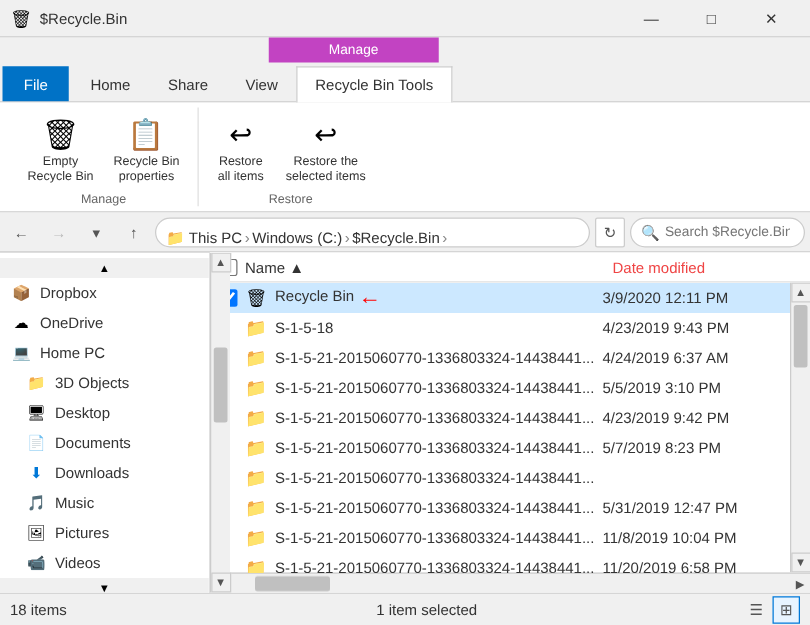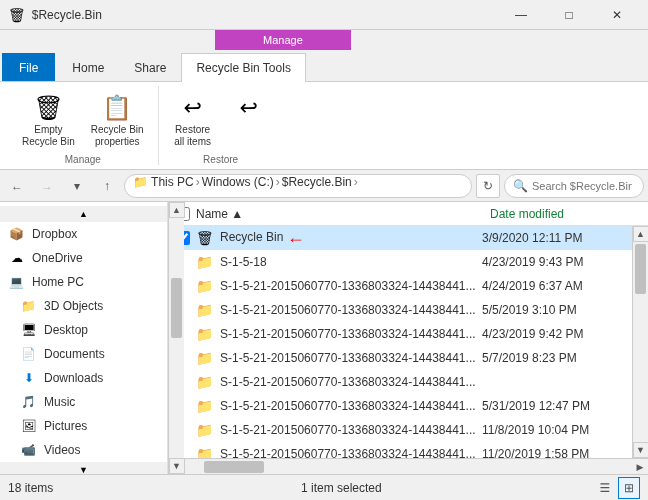--- a/index.html
+++ b/index.html
@@ -72,21 +72,21 @@
       background: #f0f0f0; border-bottom: 1px solid #ccc; padding: 2px 4px; gap: 4px;
     }
     .nav-btn {
       width: 26px; height: 26px; border: 1px solid transparent; background: transparent;
       cursor: pointer; display: flex; align-items: center; justify-content: center;
       border-radius: 2px; font-size: 12px; color: #555;
     }
     .nav-btn.disabled { color: #bbb; cursor: default; }
     .address-path {
       flex: 1; height: 24px; border: 1px solid #ccc; background: white;
-      display: flex; align-items: flex-start; padding: 0 8px; border-radius: 12px;
+      display: flex; align-items: flex-end; padding: 0 8px; border-radius: 12px;
       font-size: 12px; color: #333; cursor: pointer;
     }
     .address-path-sep { color: #888; margin: 0 2px; }
     .address-path-refresh {
       width: 24px; height: 24px; border: 1px solid #ccc; background: white;
       cursor: pointer; display: flex; align-items: center; justify-content: center;
       border-radius: 2px; color: #555;
     }
     .search-box {
       width: 140px; height: 24px; border: 1px solid #ccc; background: white;
@@ -124,21 +124,21 @@
 
     
     .file-list {
       flex: 1; background: white; overflow: hidden; display: flex; flex-direction: column;
     }
     .file-list-header {
       display: flex; align-items: center; height: 24px; border-bottom: 1px solid #e0e0e0;
       background: white; padding-left: 8px;
     }
     .col-name { flex: 1; font-size: 12px; color: #333; font-weight: 400; cursor: pointer; padding: 4px 0; }
-    .col-date { width: 150px; font-size: 12px; color: #15803d; padding: 4px 8px; }
+    .col-date { width: 150px; font-size: 12px; color: #ef4444; padding: 4px 8px; }
     .file-rows { flex: 1; overflow-y: auto; }
     .file-row {
       display: flex; align-items: center; height: 24px; padding-left: 8px;
       cursor: pointer; border-bottom: 1px solid transparent;
     }
     .file-row.selected { background: #cce8ff; }
     .file-row-icon { width: 18px; height: 18px; margin-right: 6px; flex-shrink: 0; display: flex; align-items: center; justify-content: center; font-size: 14px; }
     .file-row-name { flex: 1; font-size: 12px; color: #333; overflow: hidden; white-space: nowrap; text-overflow: ellipsis; }
     .file-row-date { width: 150px; font-size: 12px; color: #333; padding-right: 8px; }
 
@@ -210,20 +210,21 @@
 </div>
 
 <div class="super-tab-row">
   <div class="manage-super-tab">Manage</div>
 </div>
 
 <div class="ribbon-tabs">
   <div class="ribbon-tab file">File</div>
   <div class="ribbon-tab">Home</div>
   <div class="ribbon-tab">Share</div>
+  <div class="ribbon-tab">View</div>
   <div class="ribbon-tab active">Recycle Bin Tools</div>
 </div>
 
 <div class="ribbon">
 
   <div class="ribbon-group">
     <div class="ribbon-group-items">
       <div class="ribbon-btn">
         <div class="ribbon-btn-icon">🗑</div>
         <div class="ribbon-btn-label">Empty<br>Recycle Bin</div>
@@ -237,20 +238,21 @@
   </div>
 
   <div class="ribbon-group">
     <div class="ribbon-group-items">
       <div class="ribbon-btn">
         <div class="ribbon-btn-icon" style="font-size:22px;">↩</div>
         <div class="ribbon-btn-label">Restore<br>all items</div>
       </div>
       <div class="ribbon-btn">
         <div class="ribbon-btn-icon" style="font-size:22px;">↩</div>
+        <div class="ribbon-btn-label">Restore the<br>selected items</div>
       </div>
     </div>
     <div class="ribbon-group-label">Restore</div>
   </div>
 </div>
 
 <div class="address-bar">
   <button class="nav-btn">←</button>
   <button class="nav-btn disabled">→</button>
   <button class="nav-btn">▾</button>
@@ -400,21 +402,21 @@
         <div class="file-row">
           <div style="width:16px; height:16px; margin-right:4px;"></div>
           <div class="file-row-icon">📁</div>
           <div class="file-row-name">S-1-5-21-2015060770-1336803324-14438441...</div>
           <div class="file-row-date">11/8/2019 10:04 PM</div>
         </div>
         <div class="file-row">
           <div style="width:16px; height:16px; margin-right:4px;"></div>
           <div class="file-row-icon">📁</div>
           <div class="file-row-name">S-1-5-21-2015060770-1336803324-14438441...</div>
-          <div class="file-row-date">11/20/2019 1:58 PM</div>
+          <div class="file-row-date">11/20/2019 6:58 PM</div>
         </div>
 
       </div>
 
       <div class="v-scrollbar">
         <div class="scrollbar-btn">▲</div>
         <div class="scrollbar-track">
           <div class="scrollbar-thumb" style="top:2px; height:50px;"></div>
         </div>
         <div class="scrollbar-btn">▼</div>

